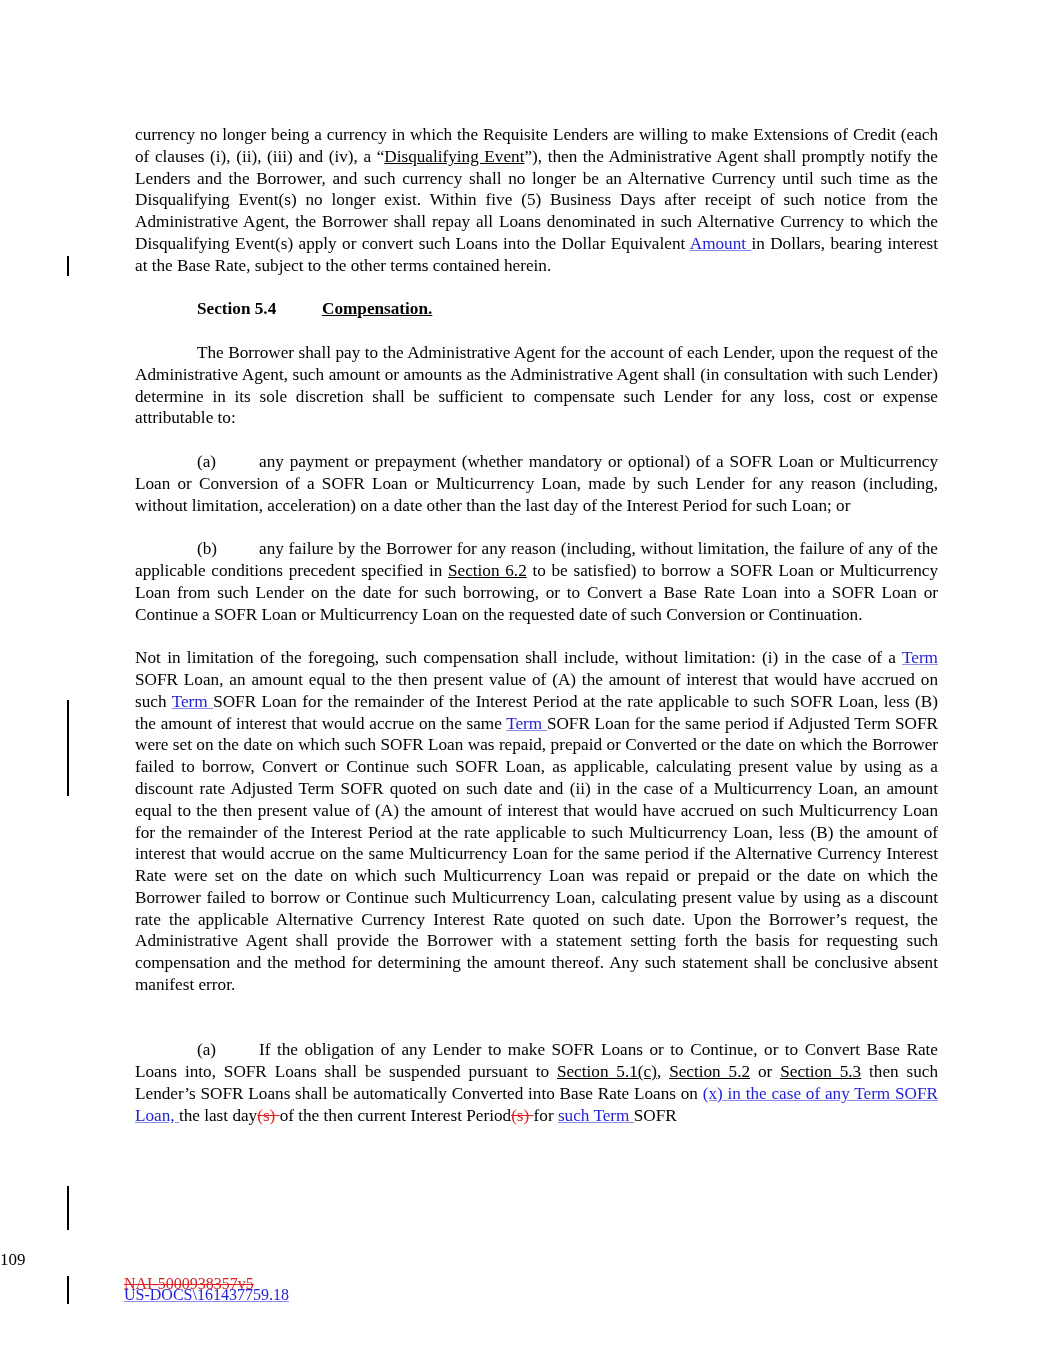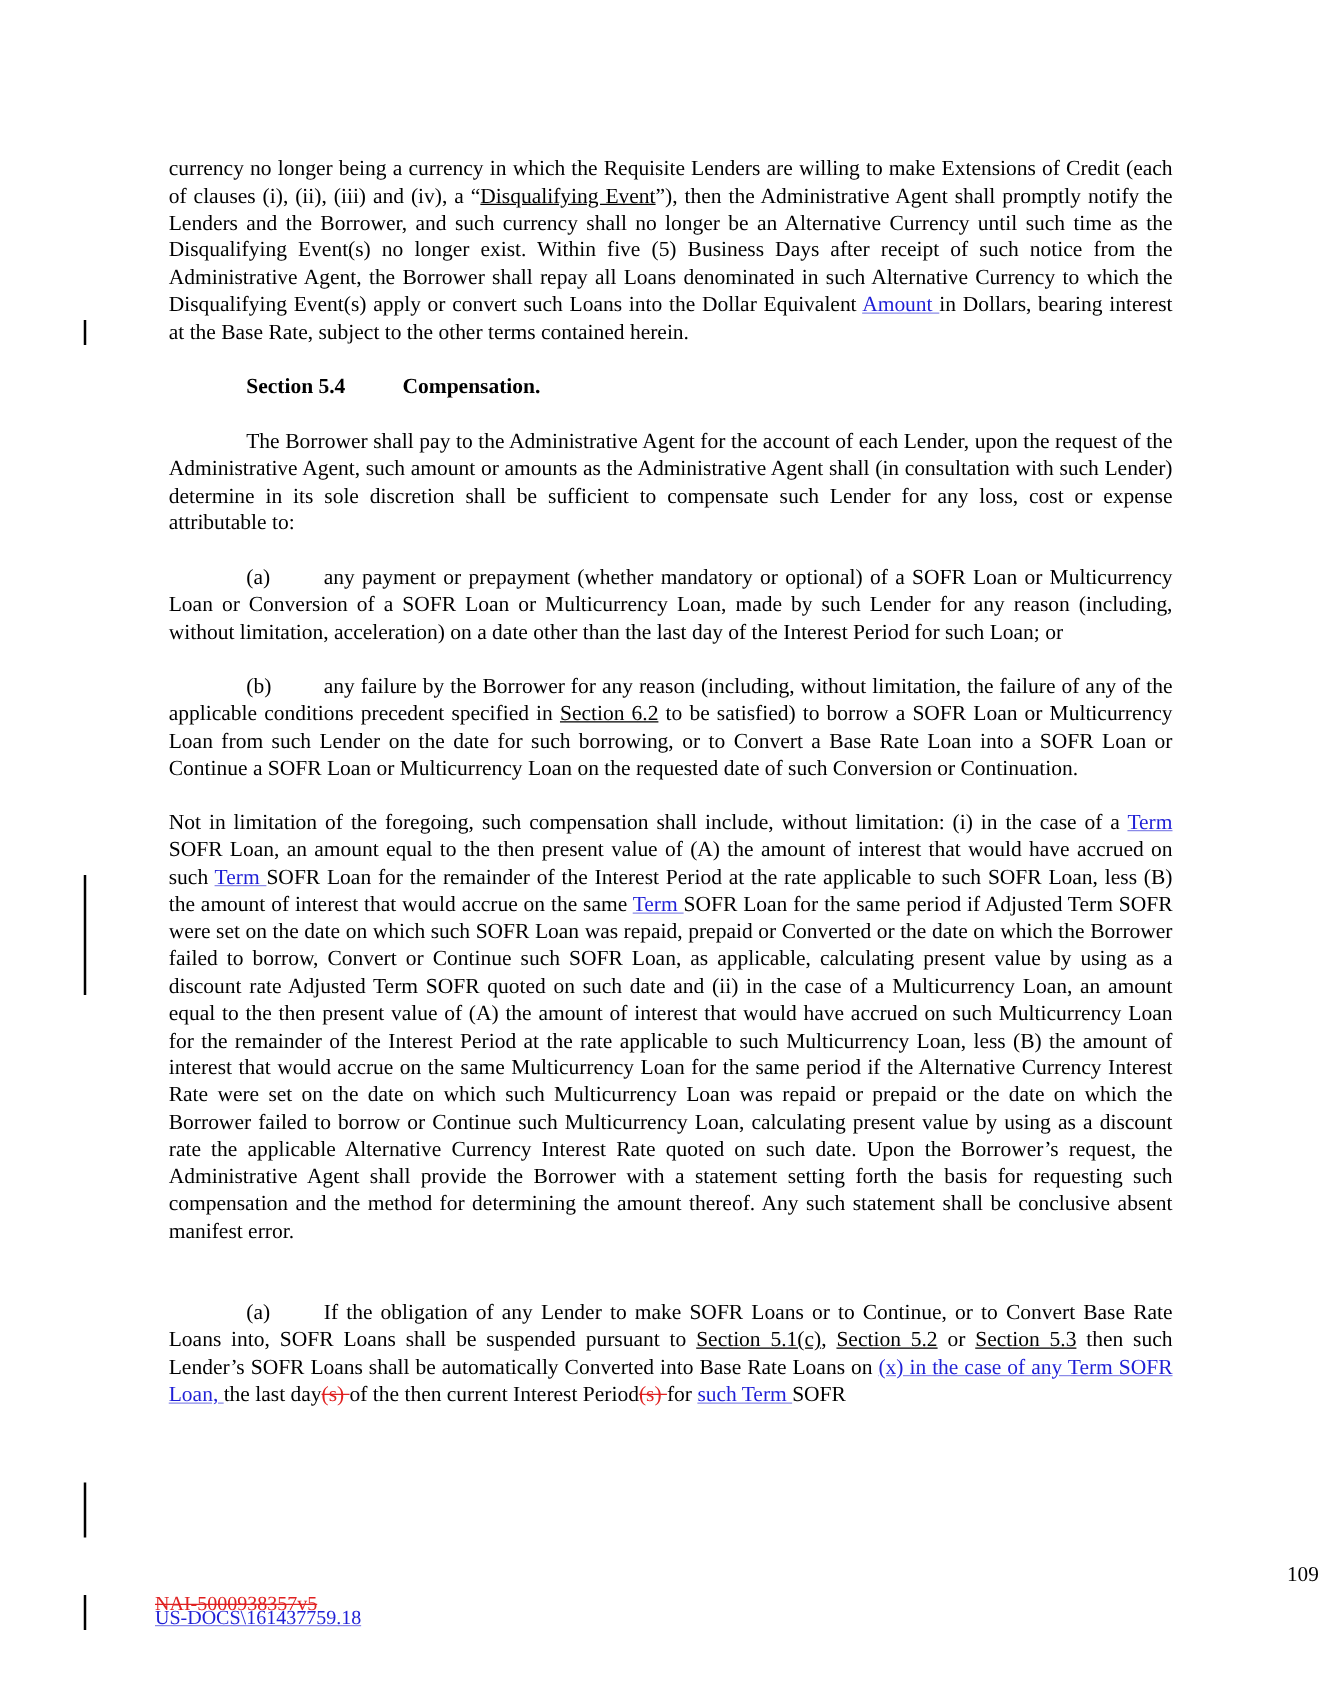--- a/index.html
+++ b/index.html
@@ -2,28 +2,28 @@
 <html><head>
 <meta charset="utf-8">
 <style>
   html, body { margin:0; padding:0; background:#ffffff; }
   body { width:1055px; height:1365px; position:relative; overflow:hidden;
          font-family:"Liberation Serif", serif; color:#000; }
   .page { position:absolute; left:124px; top:124px; width:803px; font-size:17.2px; line-height:21.8px;margin-left:11px; }
   .p { text-align:justify; margin:0; }
   .indent { text-indent:62px; }
   .gap { height:21.8px; }
-  .heading { font-weight:bold; margin:0; padding-left:62px; }
+  .heading { font-weight:bold; margin:0; padding-left:62px;text-decoration:underline; }
   .heading .num { display:inline-block; width:125px; }
   .u { text-decoration:underline; }
   .ins { color:#1f1fd6; text-decoration:underline; text-decoration-color:#8a8ae8; }
   .del { color:#e02020; text-decoration:line-through; }
   .tab { display:inline-block; width:62px; text-indent:0; }
   .bar { position:absolute; left:67px; width:2px; background:#000; }
-  .pagenum { position:absolute; left:0; width:1055px; top:1250px; text-align:right; font-size:17px; }
+  .pagenum { position:absolute; left:0; width:1055px; top:1250px; text-align:left; font-size:17px; }
   .footer { position:absolute; left:124px; top:1278px; font-size:16px; line-height:11px; }
   .footer .del { color:#e02020; }
   .footer .ins { color:#1f1fd6;text-align:center; }
 </style>
 </head>
 <body>
 
 <div class="bar" style="top:256px;height:20px;"></div>
 <div class="bar" style="top:700px;height:96px;"></div>
 <div class="bar" style="top:1186px;height:44px;"></div>

